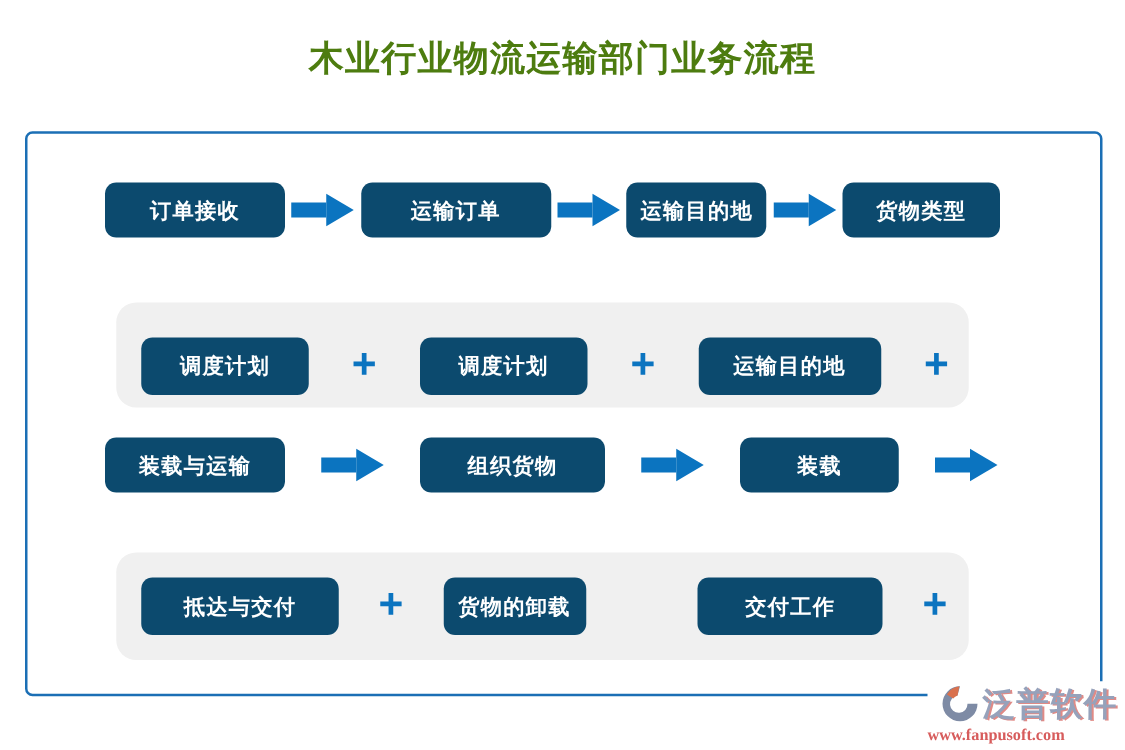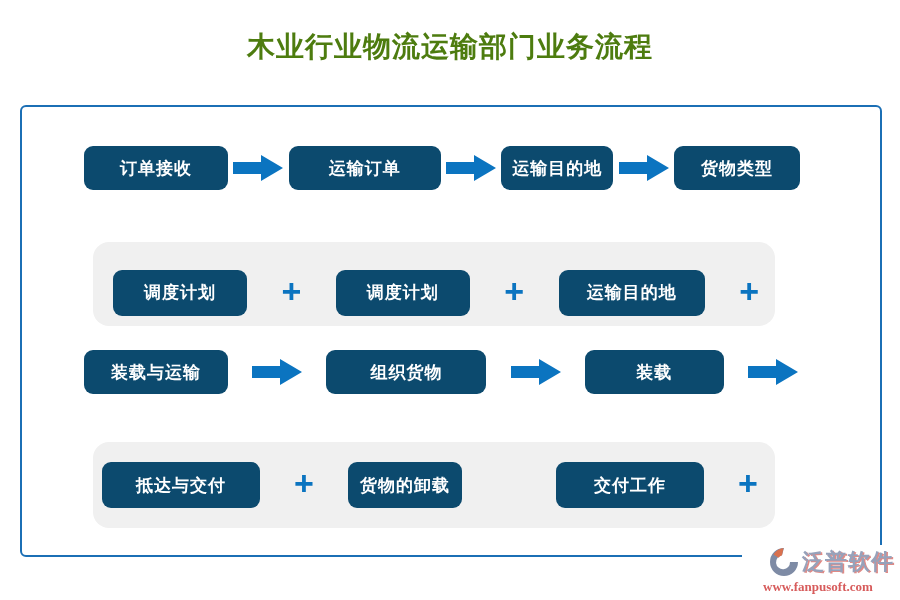--- a/index.html
+++ b/index.html
@@ -21,21 +21,21 @@
     position: absolute; display: flex; align-items: center;
     justify-content: space-between; z-index: 2;
   }
   .row-1 { left: 84px; top: 146px; width: 716px; height: 44px; }
   .row-3 { left: 84px; top: 350px; width: 714px; height: 44px; justify-content: space-between; }
   .group-container {
     position: absolute; background: #f0f0f0; border-radius: 16px; z-index: 2;
     display: flex; align-items: center; justify-content: space-between;
   }
   .group-2 { left: 93px; top: 242px; width: 682px; height: 84px; padding: 17px 16px 0 20px; }
-  .group-4 { left: 93px; top: 442px; width: 682px; height: 86px; padding: 0 17px 0 9px; }
+  .group-4 { left: 93px; top: 442px; width: 682px; height: 86px; padding: 0 17px 0 20px; }
   .flow-node {
     background: #0c4a6e; color: #ffffff; border-radius: 9px;
     height: 44px; display: flex; align-items: center; justify-content: center;
     font-size: 17px; font-weight: 700; letter-spacing: 1px; flex: 0 0 auto;
   }
   .group-container .flow-node { height: 46px; }
   .arrow { display: flex; align-items: center; flex: 0 0 auto; }
   .arrow .shaft { width: 28px; height: 12px; background: #0b74c0; }
   .arrow .head {
     width: 0; height: 0;
@@ -48,25 +48,25 @@
   }
   .gap-spacer { width: 26px; flex: 0 0 auto; }
   .logo {
     position: absolute; left: 742px; top: 545px; width: 152px; height: 52px;
     background: #ffffff; z-index: 3; display: flex; flex-wrap: wrap;
     align-items: center; justify-content: flex-end;
   }
   .logo-icon { width: 30px; height: 30px; margin-right: 3px; flex: 0 0 auto; }
   .logo-name {
     font-family: "Liberation Serif", "DejaVu Serif", serif;
-    font-size: 22px; font-weight: 700; color: #96a2bb;
+    font-size: 26px; font-weight: 700; color: #96a2bb;
     text-shadow: 1.5px 1px 0 #e08a86; letter-spacing: 1px;
   }
   .logo-url {
-    width: 100%; text-align: center; font-family: "Liberation Serif", "DejaVu Serif", serif;
+    width: 100%; text-align: left; font-family: "Liberation Serif", "DejaVu Serif", serif;
     font-size: 13px; font-weight: 700; color: #d75c5c; margin-top: -2px;
   }
 </style>
 </head>
 <body>
 
 <div class="page-title">木业行业物流运输部门业务流程</div>
 
 <div class="frame"></div>
 
@@ -97,26 +97,26 @@
   <div class="flow-node" style="width:146px">运输目的地</div>
   <div class="plus">+</div>
 </div>
 
 <div class="flow-row row-3">
   <div class="flow-node" style="width:144px">装载与运输</div>
   <div class="arrow">
       <div class="shaft"></div>
       <div class="head"></div>
     </div>
-  <div class="flow-node" style="width:160px">组织货物</div>
+  <div class="flow-node" style="width:148px">组织货物</div>
   <div class="arrow">
       <div class="shaft"></div>
       <div class="head"></div>
     </div>
-  <div class="flow-node" style="width:139px">装载</div>
+  <div class="flow-node" style="width:127px">装载</div>
   <div class="arrow">
       <div class="shaft"></div>
       <div class="head"></div>
     </div>
 </div>
 
 <div class="group-container group-4">
   <div class="flow-node" style="width:158px">抵达与交付</div>
   <div class="plus">+</div>
   <div class="flow-node" style="width:114px">货物的卸载</div>

